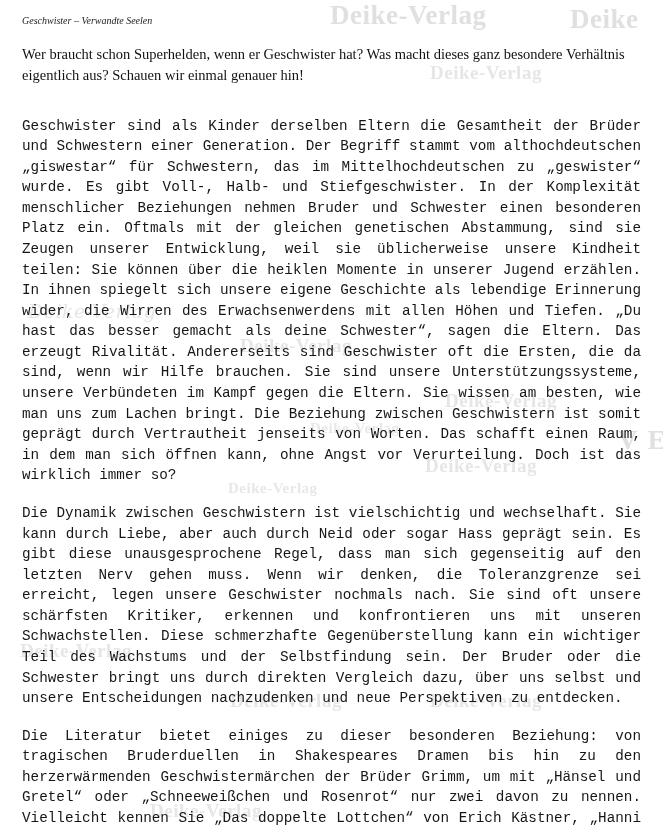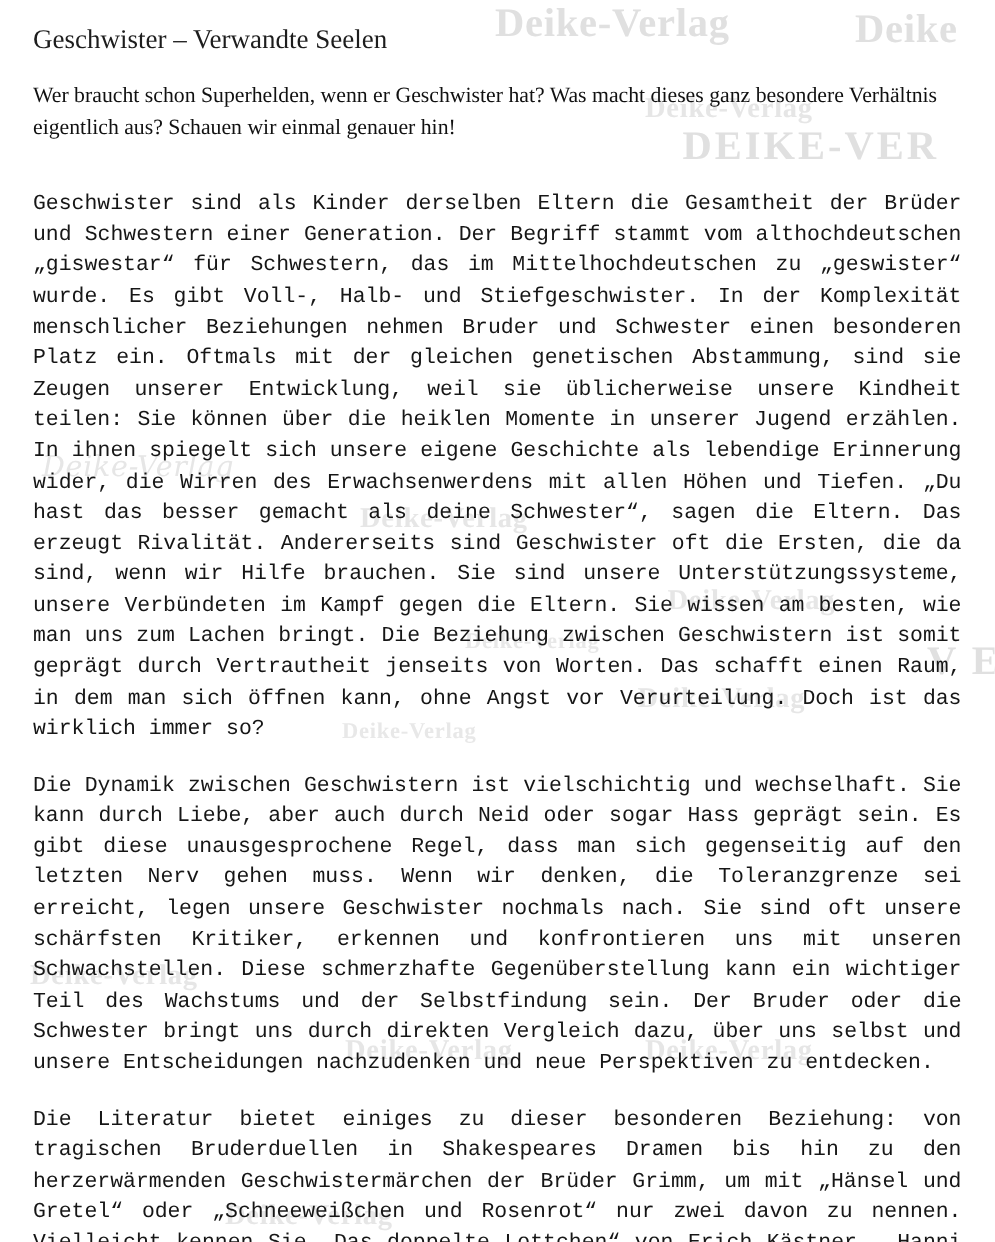--- a/index.html
+++ b/index.html
@@ -39,24 +39,25 @@
   .wm.script { font-family: "DejaVu Serif", serif; font-style: italic; font-weight: normal; }
 
   
   #doc {
     position: relative;
     z-index: 1;
     padding: 14px 22px 10px 22px;
     box-sizing: border-box;
   }
   .headline {
-    font-size: 18px;
+    font-size: 10px;
     line-height: 1.35;
     margin: 0 0 16px 0;
     color: #1d1d1d;
+    font-style: italic;
   }
   .lead {
     font-size: 14.5px;
     line-height: 1.45;
     margin: 0 0 30px 0;
     color: #111111;
   }
   p.body {
     font-size: 14.3px;
     line-height: 1.44;
@@ -67,21 +68,20 @@
   }
   p.body:last-child { margin-bottom: 0; }
 </style>
 </head>
 <body>
 
 <div id="watermarks">
     <div class="wm big" style="left: 330px; top: 0px;">Deike-Verlag</div>
     <div class="wm big" style="left: 570px; top: 4px;">Deike</div>
     <div class="wm mid" style="left: 430px; top: 62px;">Deike-Verlag</div>
-    <div class="wm big caps" style="left: 455px; top: 82px;">DEIKE-VER</div>
     <div class="wm mid script" style="left: 28px; top: 300px;">Deike-Verlag</div>
     <div class="wm mid" style="left: 240px; top: 335px;">Deike-Verlag</div>
     <div class="wm mid" style="left: 445px; top: 390px;">Deike-Verlag</div>
     <div class="wm small" style="left: 310px; top: 420px;">Deike-Verlag</div>
     <div class="wm big caps" style="left: 618px; top: 425px;">V E</div>
     <div class="wm mid" style="left: 425px; top: 455px;">Deike-Verlag</div>
     <div class="wm small" style="left: 228px; top: 480px;">Deike-Verlag</div>
     <div class="wm mid" style="left: 20px; top: 640px;">Deike-Verlag</div>
     <div class="wm mid" style="left: 230px; top: 690px;">Deike-Verlag</div>
     <div class="wm mid" style="left: 430px; top: 690px;">Deike-Verlag</div>

